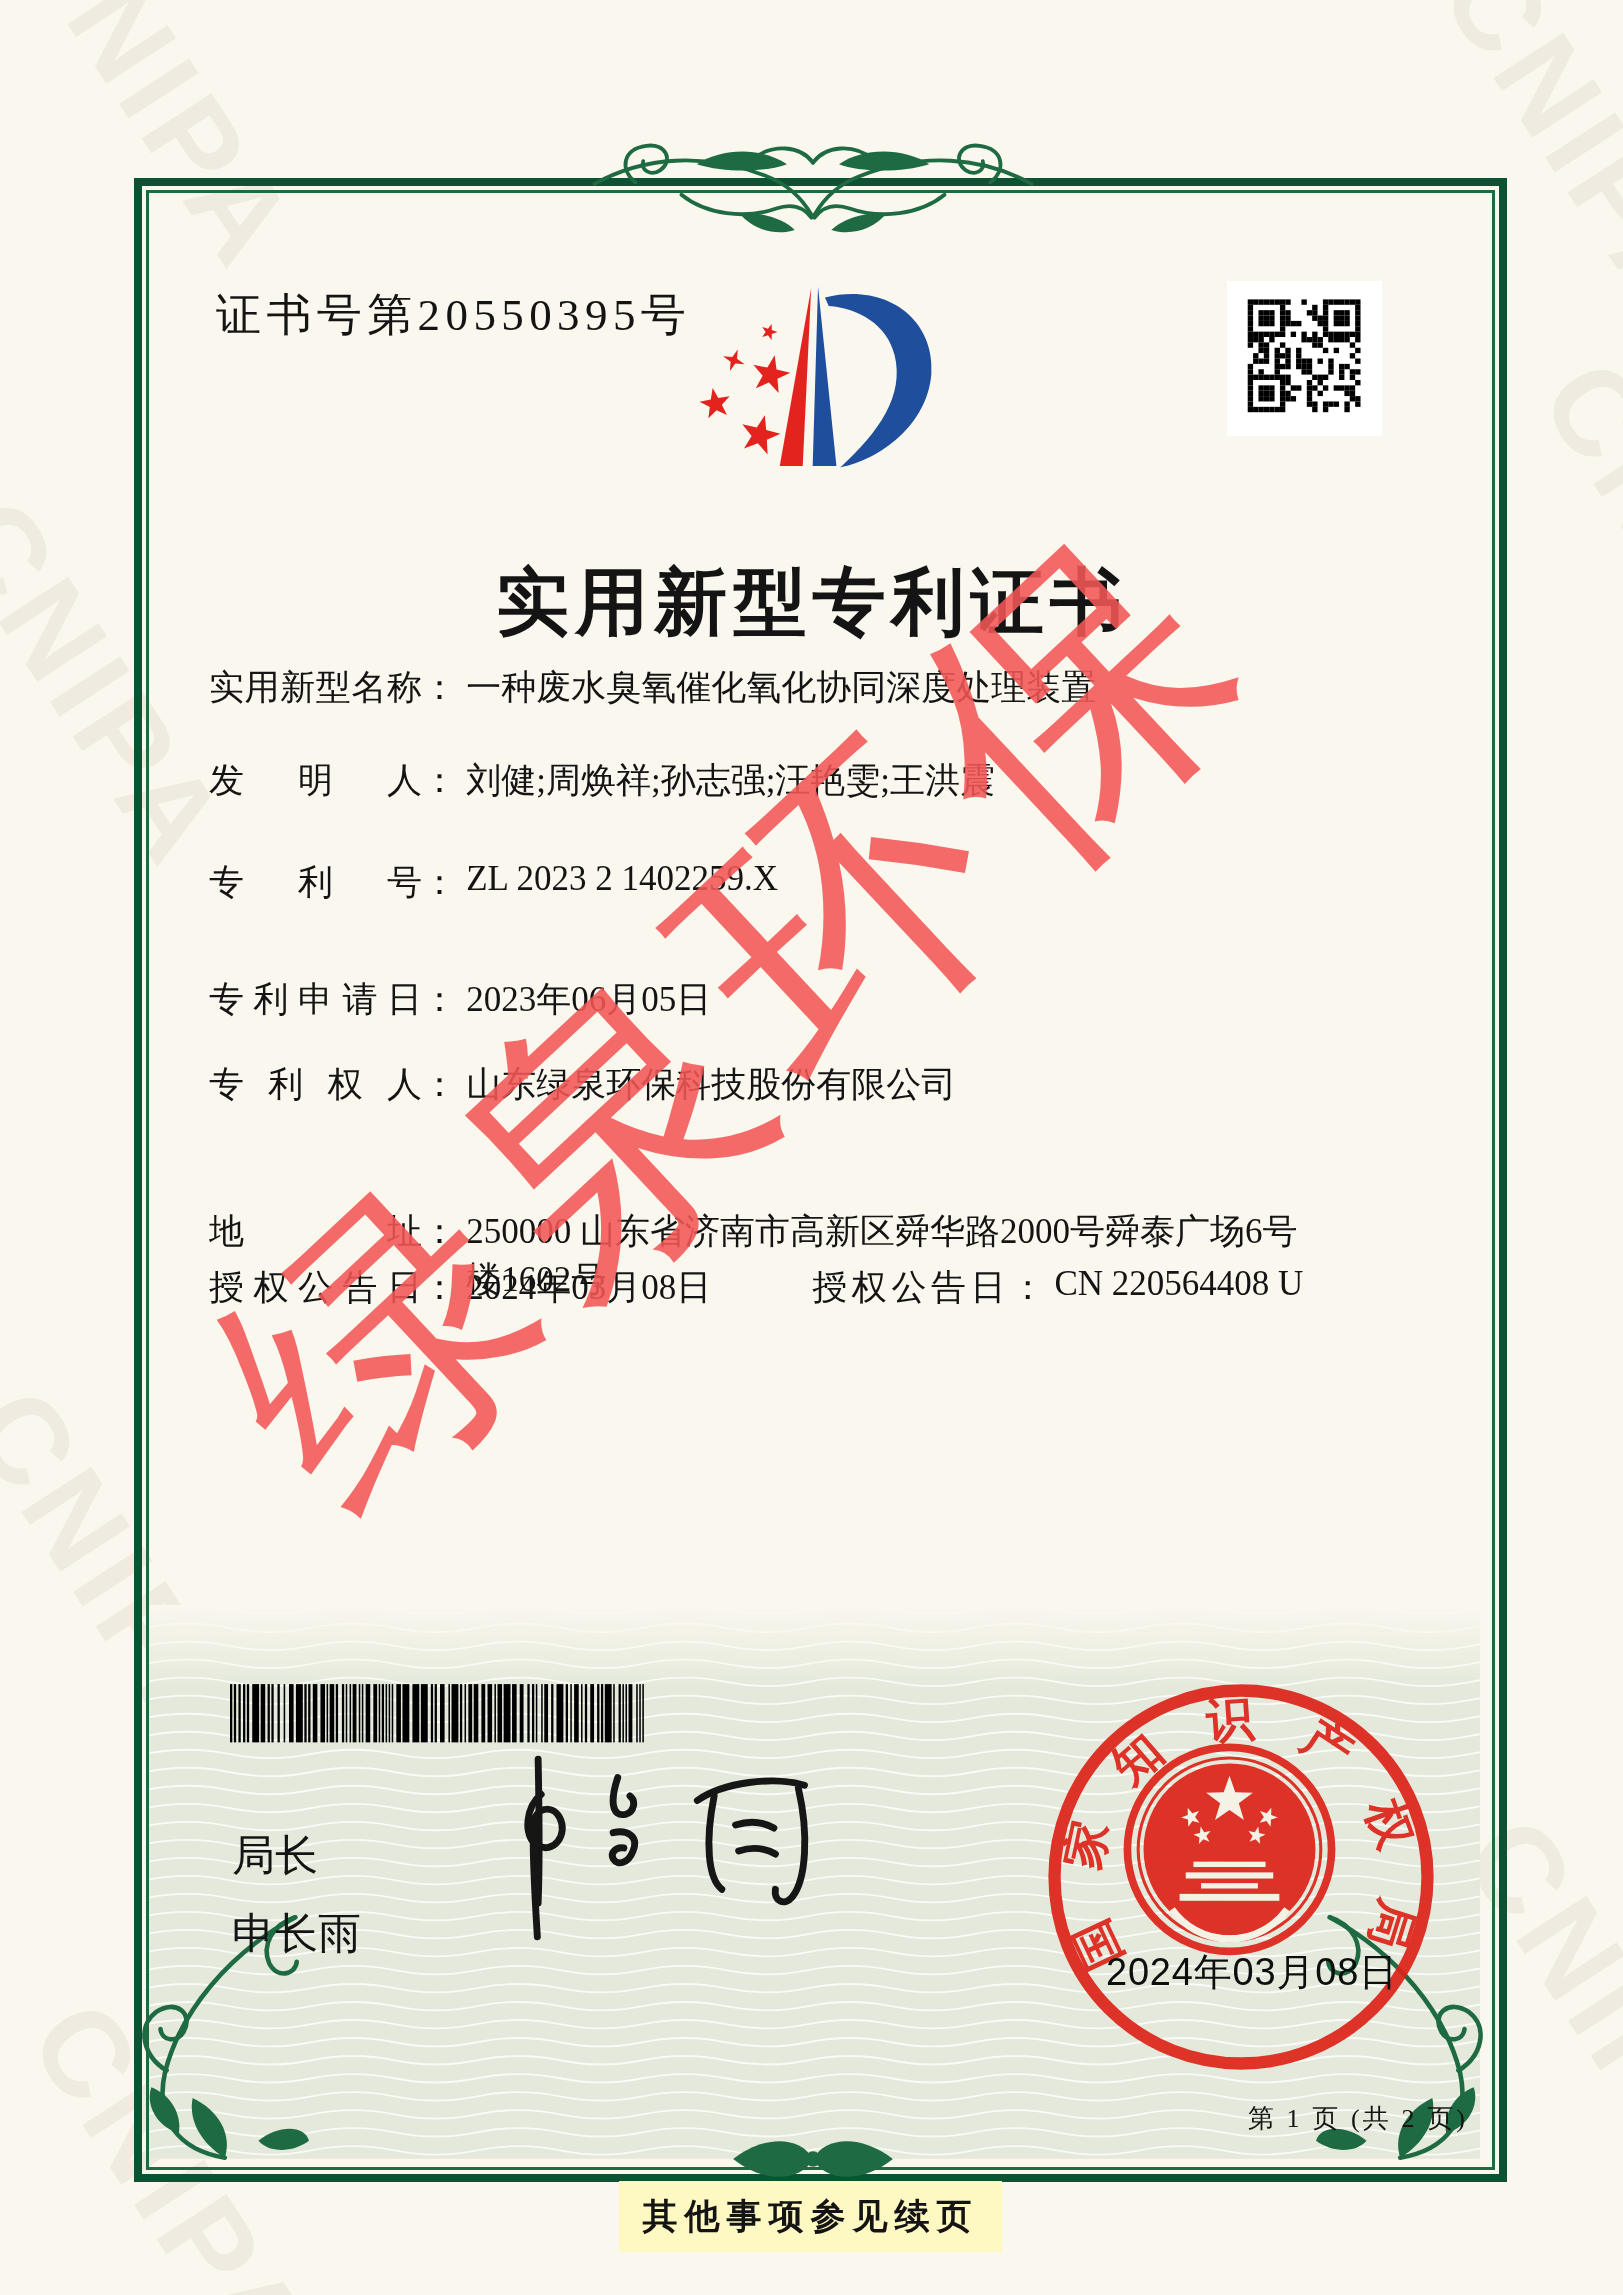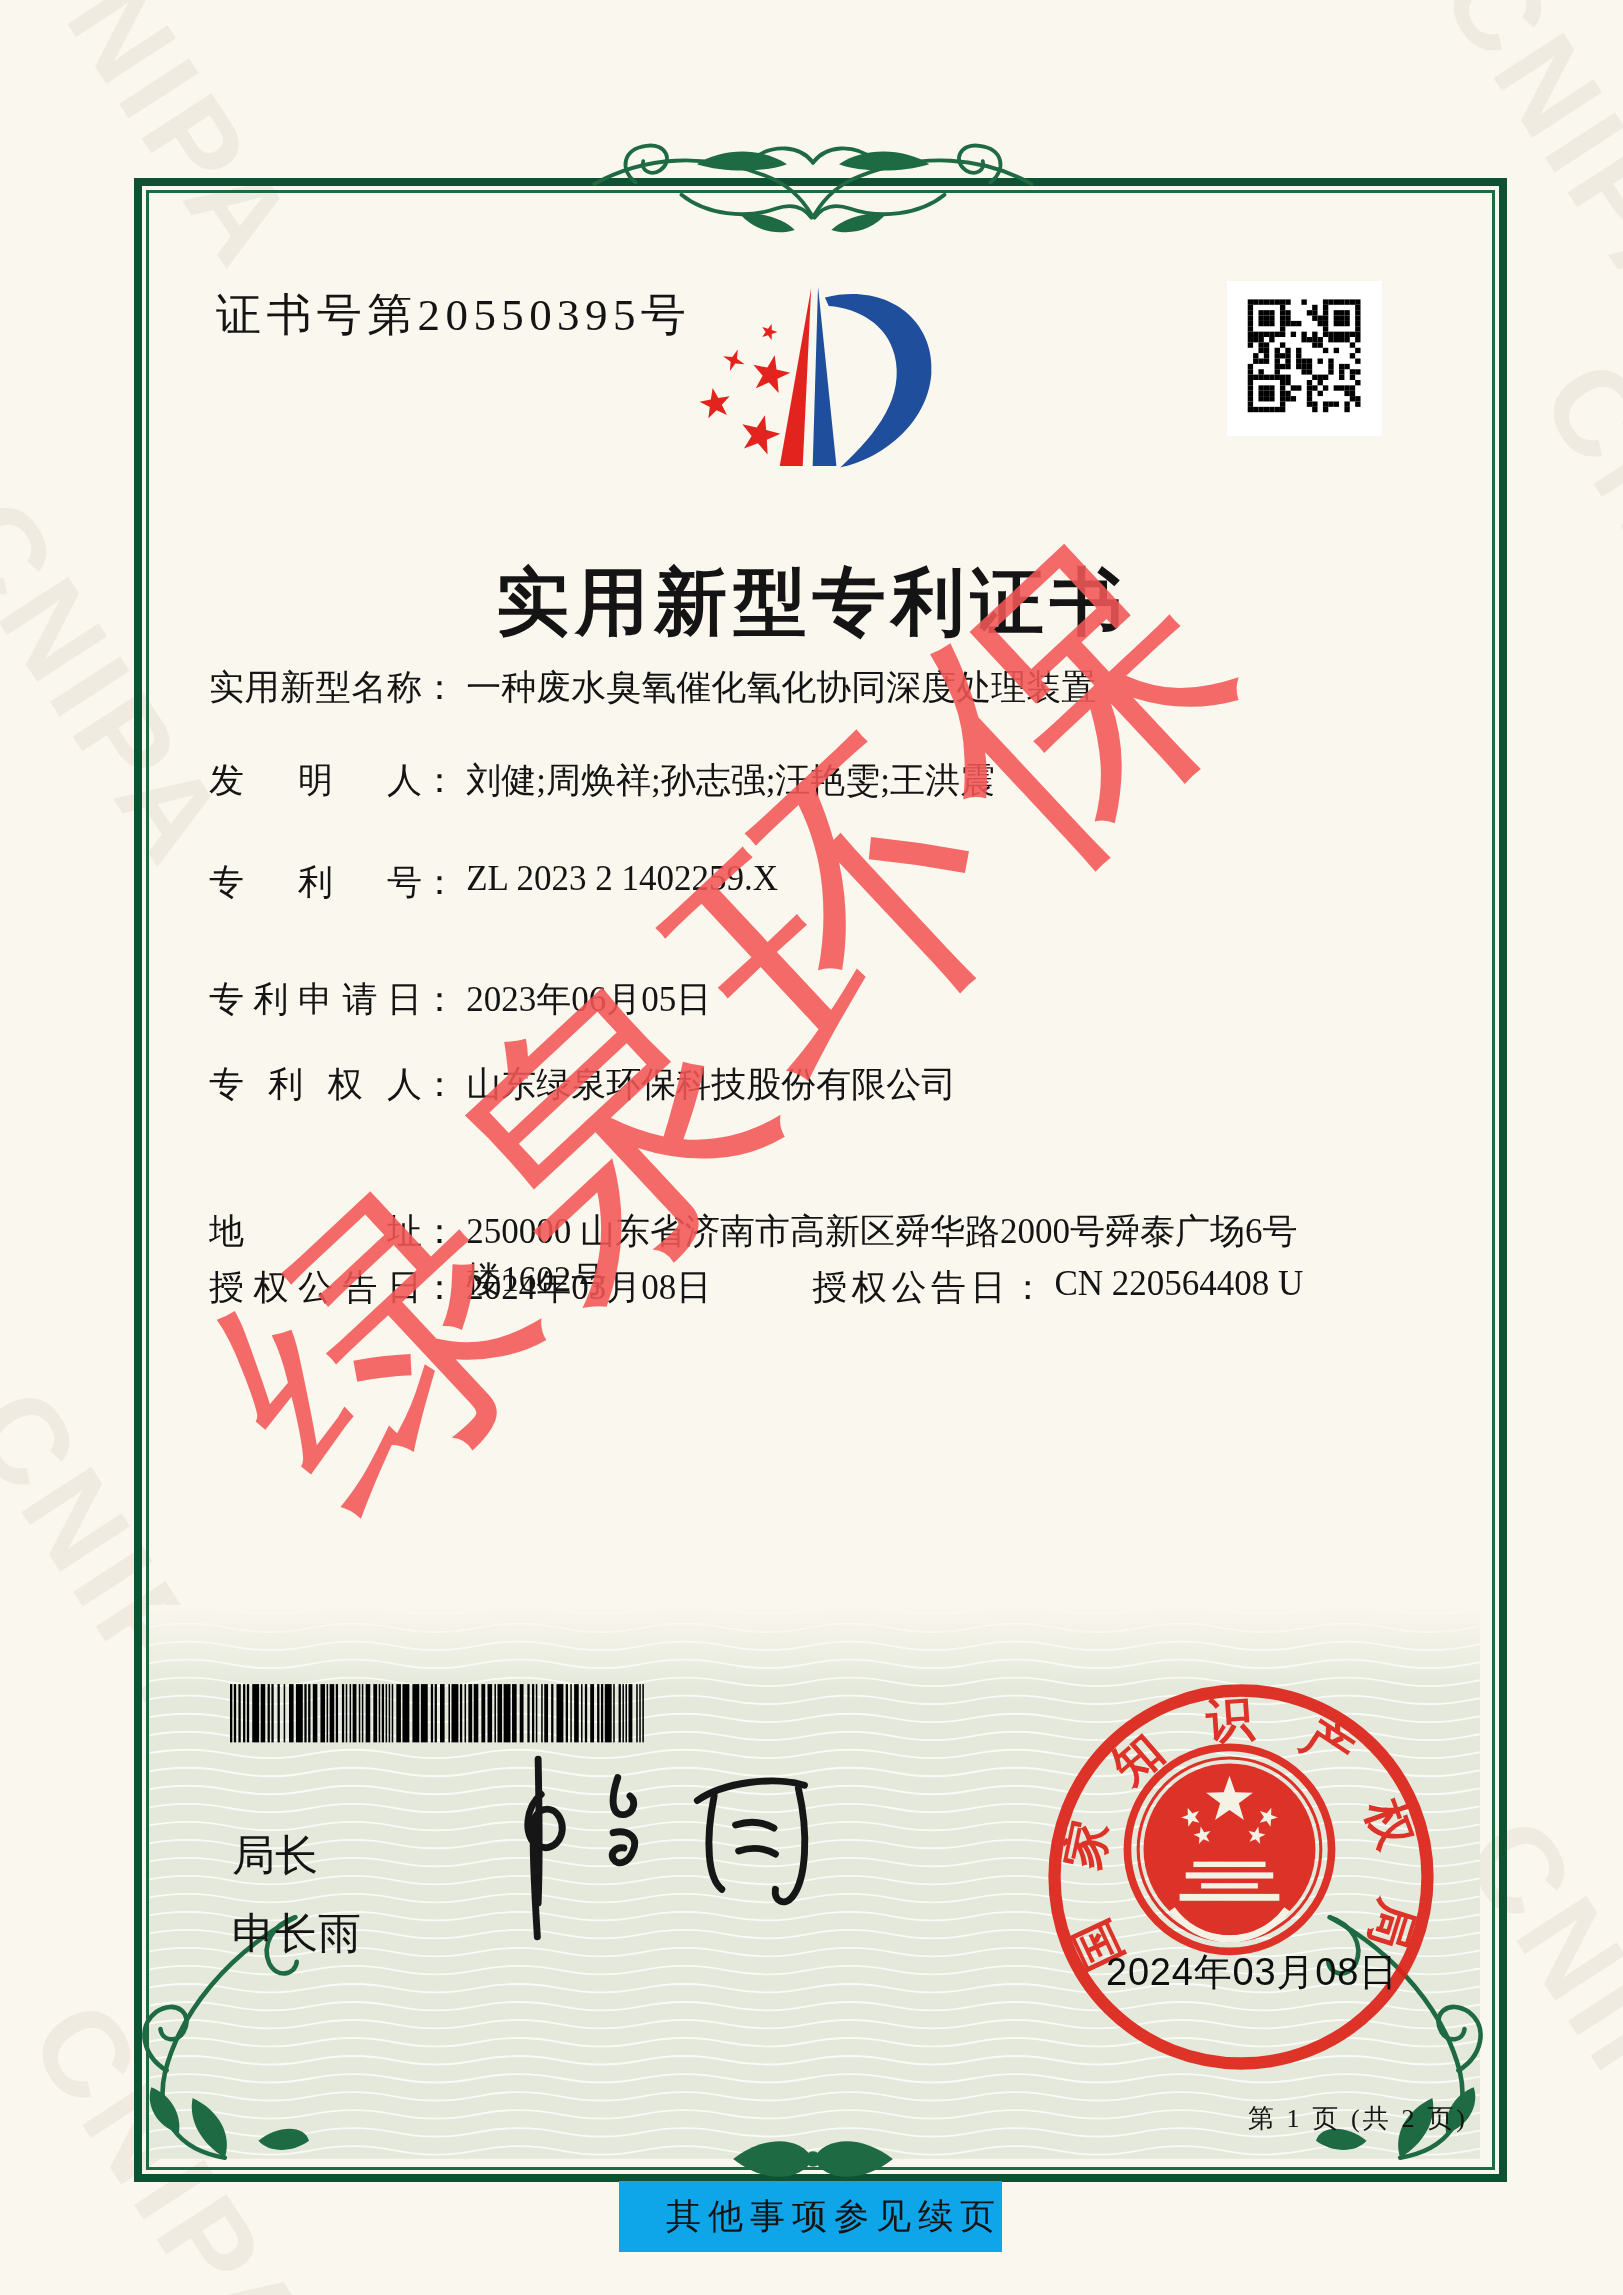--- a/index.html
+++ b/index.html
@@ -69,21 +69,21 @@
     position:absolute;left:1106px;top:1947px;width:261px;z-index:41;
     font-size:38px;font-family:"Liberation Sans","DejaVu Sans",sans-serif;
     font-weight:500;letter-spacing:0.8px;color:#0e0e0e;white-space:nowrap;
   }
   .page-info{
     position:absolute;left:134px;top:2101px;width:1334px;text-align:right;
     font-size:26px;letter-spacing:3.1px;z-index:20;
   }
   .cont-box{
     position:absolute;left:619px;top:2181px;width:383px;height:71px;
-    background:#0ea5e9;z-index:20;text-align:right;
+    background:#fef9c3;z-index:20;text-align:center;font-weight:bold;
   }
   .cont-box span{font-size:35px;letter-spacing:7px;line-height:71px;}
   .orn{position:absolute;z-index:12;pointer-events:none;}
 </style>
 </head>
 <body>
 
 <div class="wm-gray" style="left:-46px;top:15.3px;">CNIPA</div>
 <div class="wm-gray" style="left:1380px;top:69px;">CNIPA</div>
 <div class="wm-gray" style="left:1480px;top:475px;">CNIPA</div>

